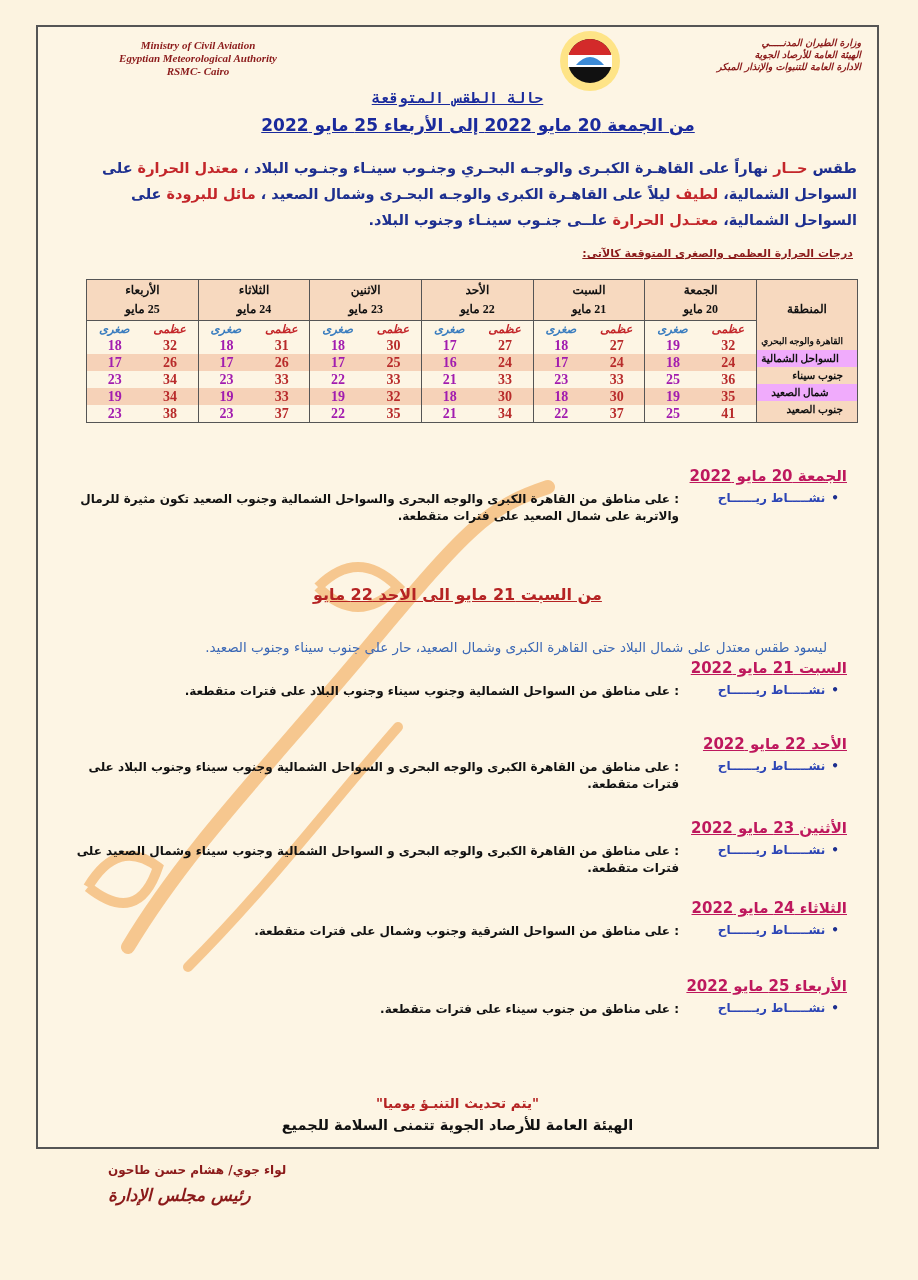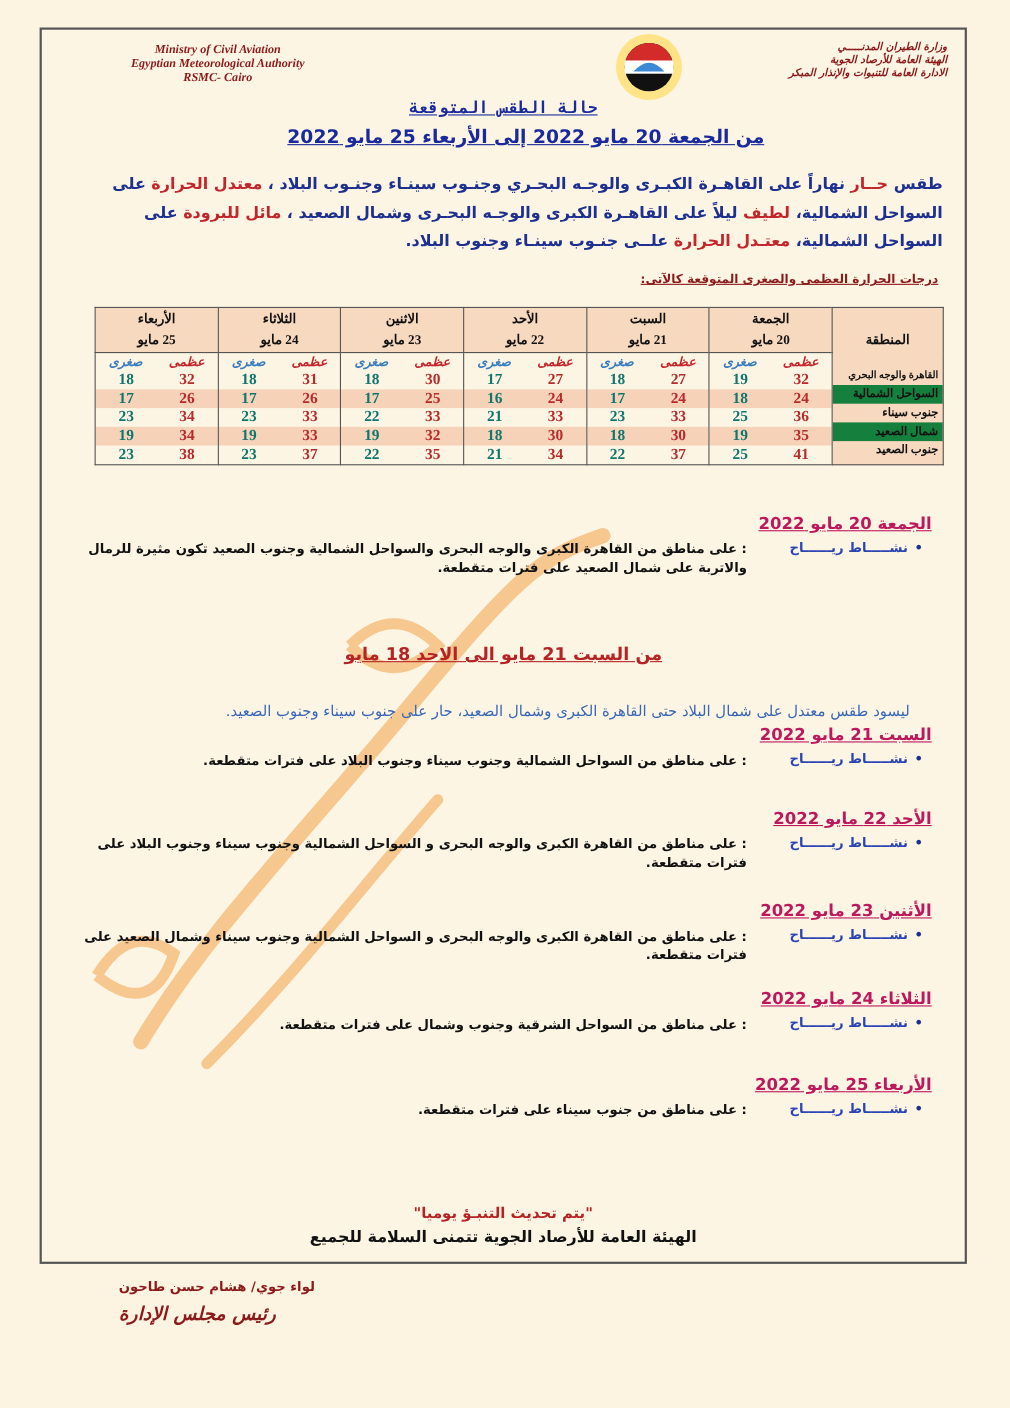--- a/index.html
+++ b/index.html
@@ -51,23 +51,23 @@
   }
   table.temps td, table.temps th { border:1px solid #555; padding:0; }
   table.temps .dayhead { background:#f7d9bf; font-size:12px; height:40px; text-align:center; font-weight:bold; line-height:19px; }
   table.temps .regionhead { background:#f7d9bf; font-weight:bold; font-size:12px; width:100px; text-align:center; }
   .sub { display:flex; justify-content:space-around; font-size:11.5px; font-weight:bold; font-style:italic; height:16px; align-items:center; }
   .sub .mx { color:#c3262a; }
   .sub .mn { color:#3a7dbf; }
   .numrow { display:flex; justify-content:space-around; font-weight:bold; font-size:14px; height:17px; align-items:center; }
   .numrow.alt { background:#f6d2b8; }
   .numrow .mx { color:#b82b2b; }
-  .numrow .mn { color:#0f766e; }
-  .region { font-size:10.5px; font-weight:bold; height:17px; line-height:17px; text-align:right; padding-right:4px; white-space:nowrap; }
-  .region.alt { background:#15803d; }
+  .numrow .mn { color:#a21caf; }
+  .region { font-size:10.5px; font-weight:bold; height:17px; line-height:17px; text-align:right; padding-right:14px; white-space:nowrap; }
+  .region.alt { background:#f0abfc;text-align:center; }
   .region.first { font-size:9px; }
   .daysection { position:absolute; right:30px; left:30px; direction:rtl; }
   .dayhead-title {
     color:#be185d; font-weight:bold; font-size:15px; text-decoration:underline; text-align:right;
   }
   .bullet-row { display:flex; direction:rtl; margin-top:6px; }
   .bullet-label { width:160px; flex:none; color:#2c45b5; font-weight:bold; font-size:12px; padding-right:8px; }
   .bullet-label .dot { color:#1d2f8f; margin-left:6px; }
   .bullet-text { flex:1; font-weight:bold; font-size:12px; line-height:17px; color:#111; }
   .midhead {
@@ -338,21 +338,21 @@
     </table>
 
   <div class="daysection" style="top:440px;">
     <div class="dayhead-title">الجمعة 20 مايو 2022</div>
     <div class="bullet-row">
       <div class="bullet-label"><span class="dot">•</span><span>نشـــــاط ريــــــاح</span></div>
       <div class="bullet-text">: على مناطق من القاهرة الكبرى والوجه البحرى والسواحل الشمالية وجنوب الصعيد تكون مثيرة للرمال والاتربة على شمال الصعيد على فترات متقطعة.</div>
     </div>
   </div>
 
-  <div class="midhead">من السبت 21 مايو الى الاحد 18 مايو</div>
+  <div class="midhead">من السبت 21 مايو الى الاحد 22 مايو</div>
   <div class="midline2">ليسود طقس معتدل على شمال البلاد حتى القاهرة الكبرى وشمال الصعيد، حار على جنوب سيناء وجنوب الصعيد.</div>
 
   <div class="daysection" style="top:632px;">
     <div class="dayhead-title">السبت 21 مايو 2022</div>
     <div class="bullet-row">
       <div class="bullet-label"><span class="dot">•</span><span>نشـــــاط ريــــــاح</span></div>
       <div class="bullet-text">: على مناطق من السواحل الشمالية وجنوب سيناء وجنوب البلاد على فترات متقطعة.</div>
     </div>
   </div>
 

